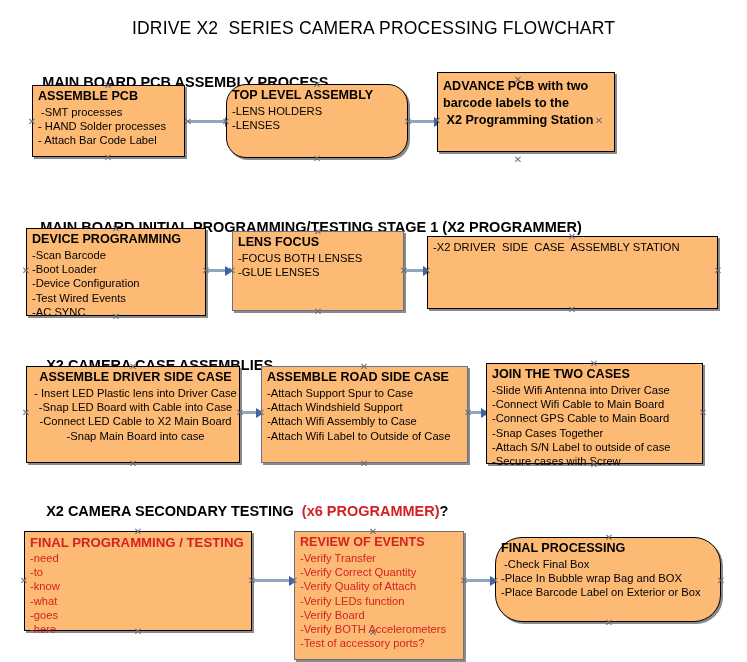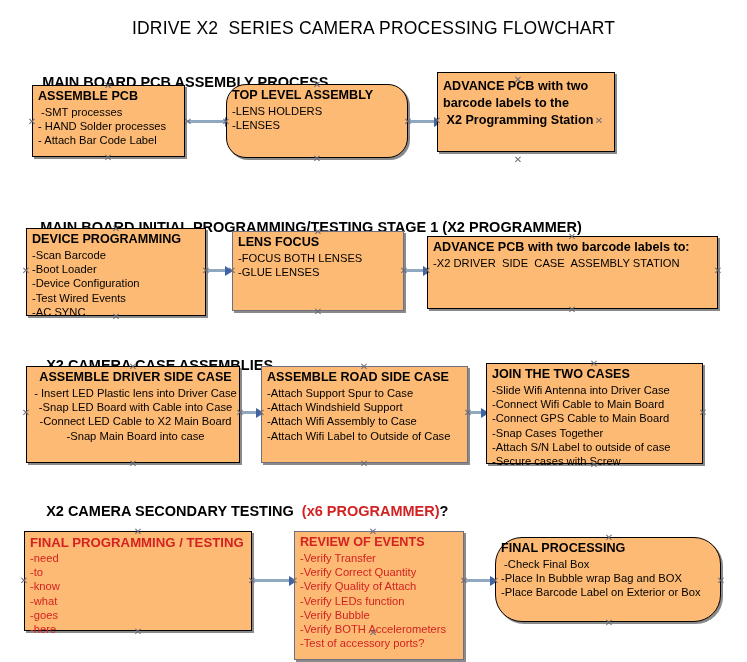--- a/index.html
+++ b/index.html
@@ -188,21 +188,20 @@
   <div class="handle" style="left:318px; top:231px;"></div>
   <div class="handle" style="left:318px; top:311px;"></div>
   <div class="handle" style="left:232px; top:270px;"></div>
   <div class="handle" style="left:404px; top:270px;"></div>
 
   <div class="connector" style="left:406px; top:269px; width:18px;">
     <span class="head"></span>
   </div>
 
   <div class="node" style="left:427px; top:236px; width:291px; height:73px;">
-    <div class="node-title">ADVANCE PCB with two barcode labels to:</div>
     <div class="node-line">-X2 DRIVER  SIDE  CASE  ASSEMBLY STATION</div>
   </div>
   <div class="handle" style="left:572px; top:236px;"></div>
   <div class="handle" style="left:572px; top:309px;"></div>
   <div class="handle" style="left:427px; top:270px;"></div>
   <div class="handle" style="left:718px; top:270px;"></div>
 
   <div class="section-heading" style="left:30px; top:341px;">
     <span>X2 CAMERA CASE ASSEMBLIES</span>
   </div>
@@ -273,21 +272,21 @@
   <div class="connector" style="left:254px; top:579px; width:36px;">
     <span class="head"></span>
   </div>
 
   <div class="node red soft" style="left:294px; top:531px; width:170px; height:129px;">
     <div class="node-title">REVIEW OF EVENTS</div>
     <div class="node-line">-Verify Transfer</div>
     <div class="node-line">-Verify Correct Quantity</div>
     <div class="node-line">-Verify Quality of Attach</div>
     <div class="node-line">-Verify LEDs function</div>
-    <div class="node-line">-Verify Bubble</div>
+    <div class="node-line">-Verify Board</div>
     <div class="node-line">-Verify BOTH Accelerometers</div>
     <div class="node-line">-Test of accessory ports?</div>
   </div>
   <div class="handle" style="left:373px; top:531px;"></div>
   <div class="handle" style="left:373px; top:632px;"></div>
   <div class="handle" style="left:294px; top:580px;"></div>
   <div class="handle" style="left:464px; top:580px;"></div>
 
   <div class="connector" style="left:466px; top:579px; width:25px;">
     <span class="head"></span>

